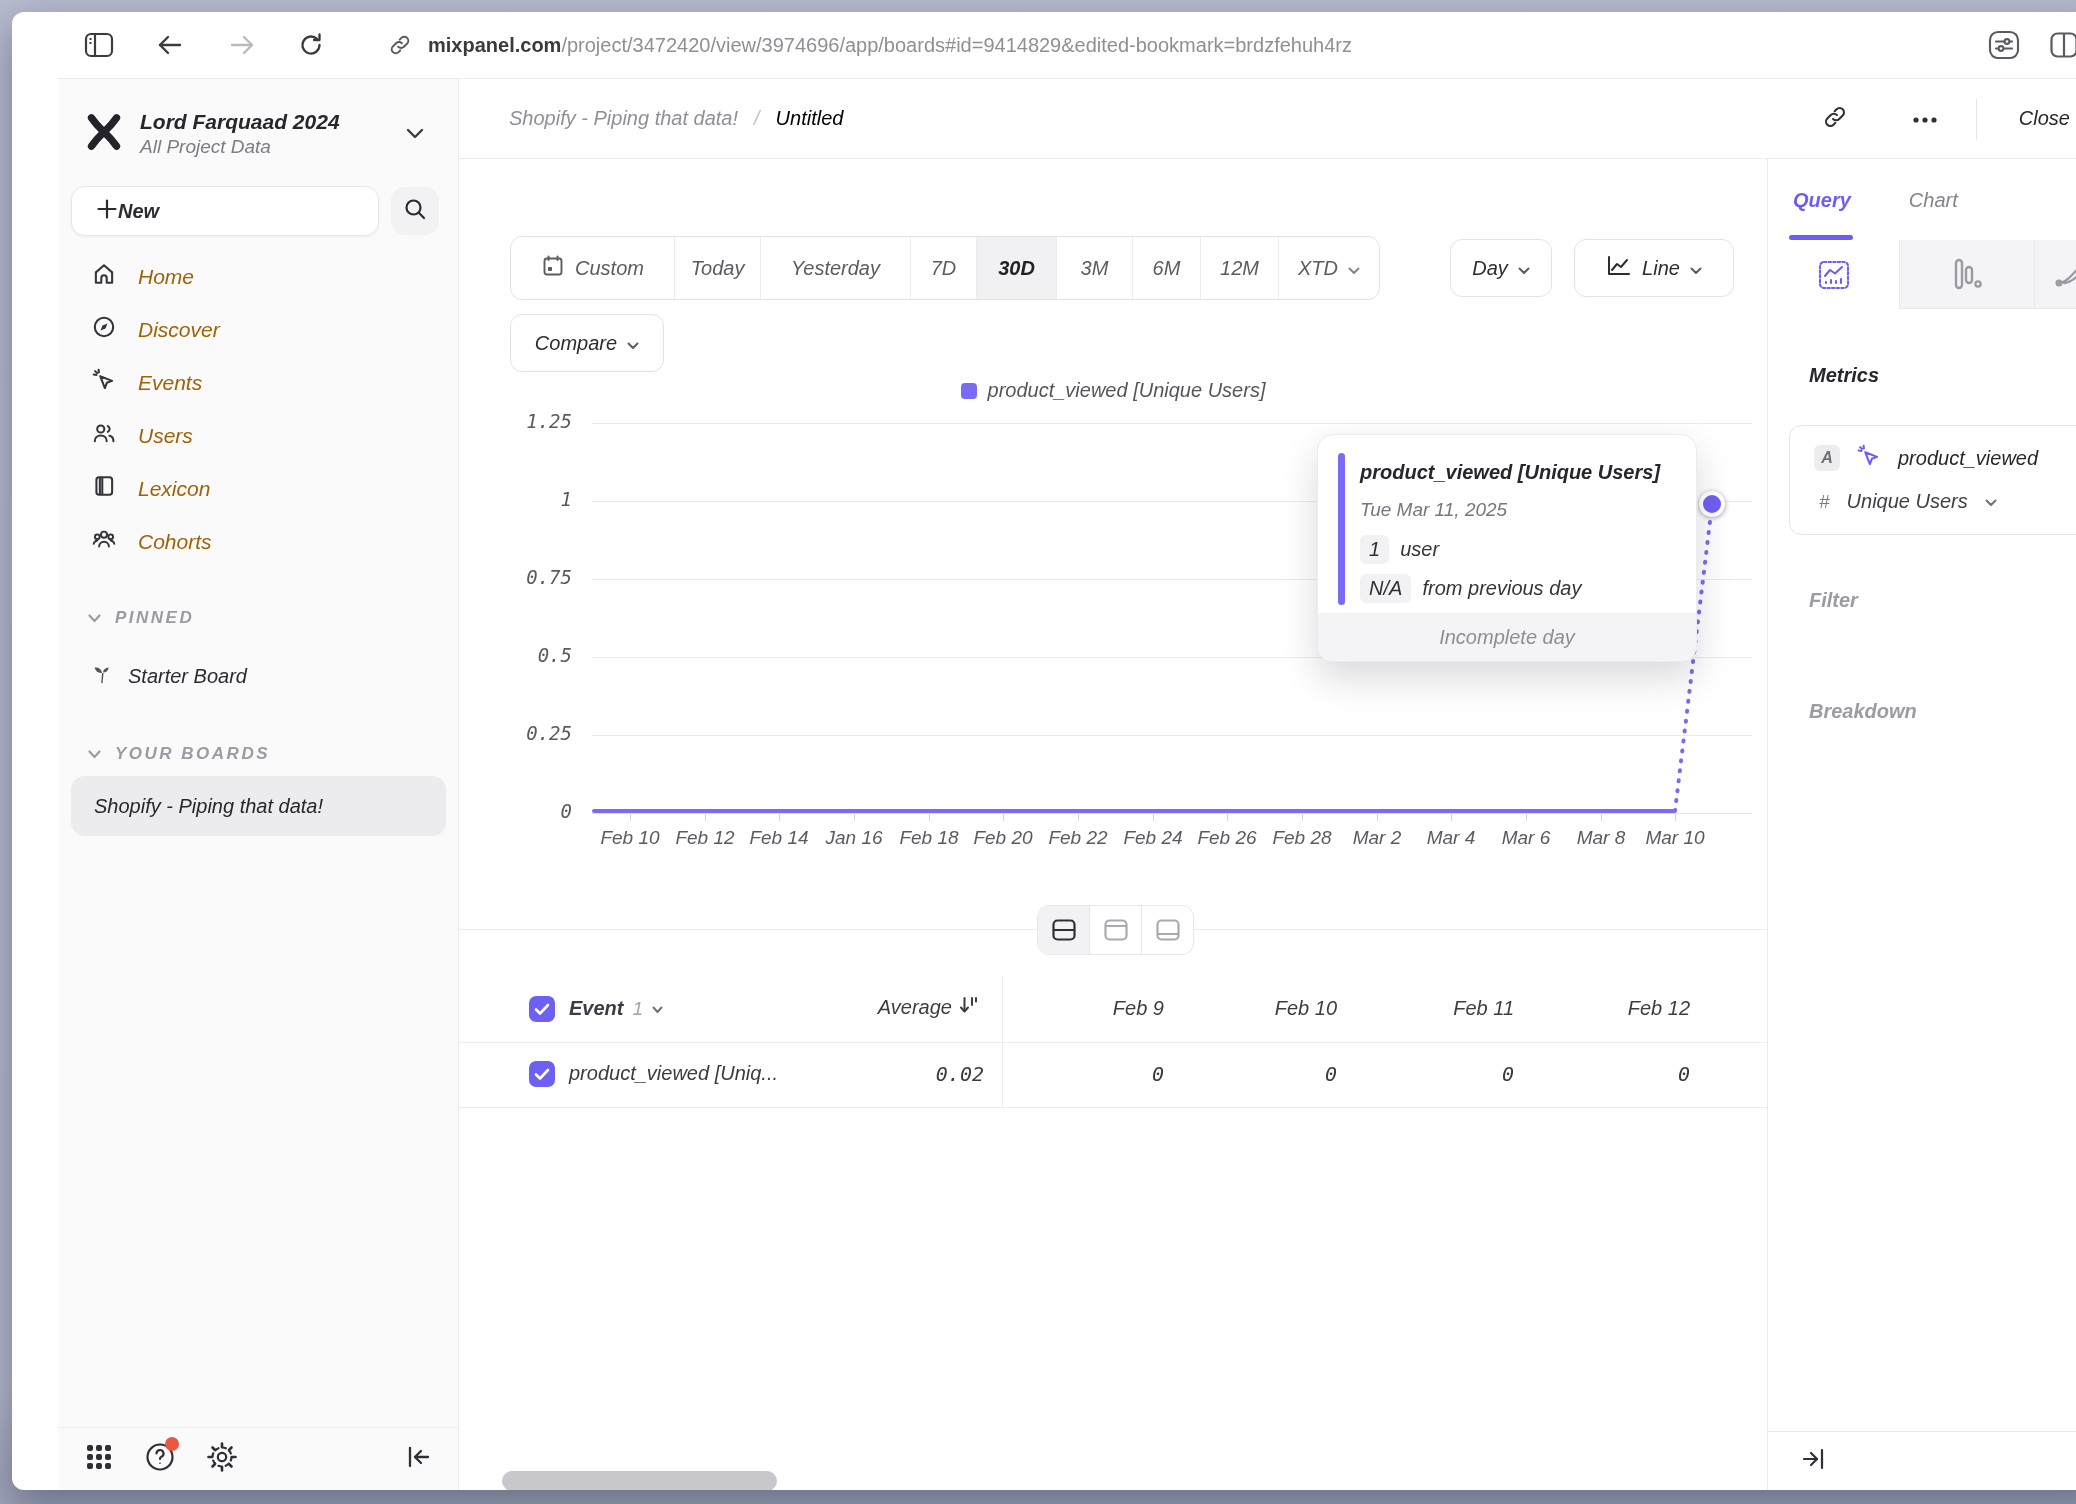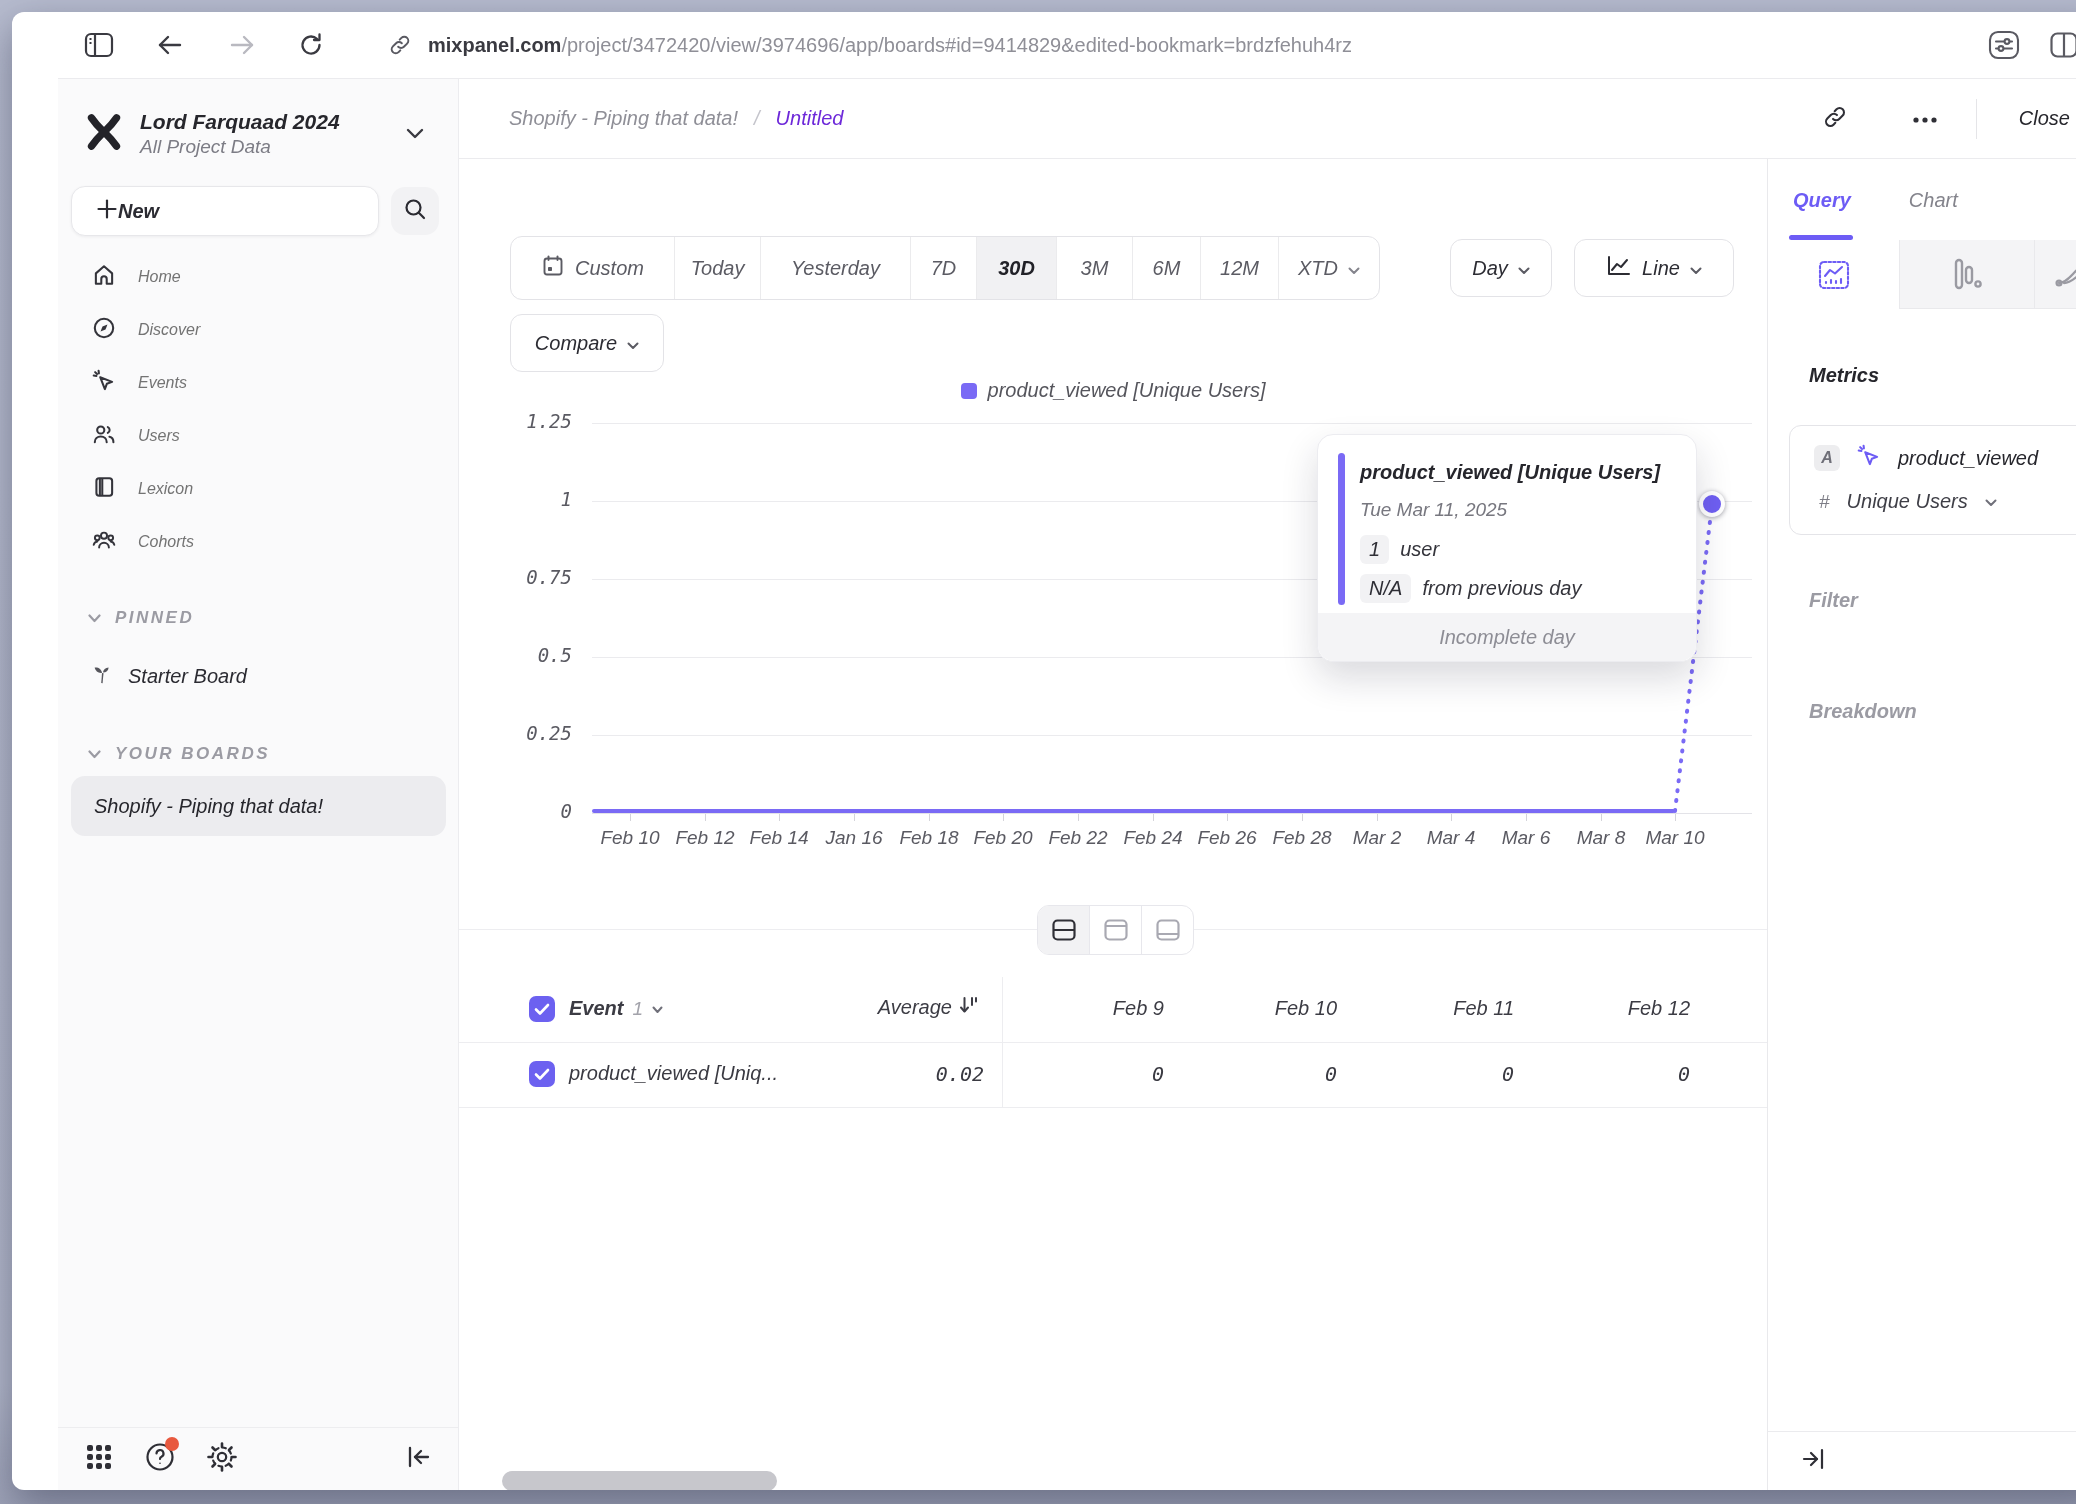--- a/index.html
+++ b/index.html
@@ -30,33 +30,33 @@
   .ws{display:flex;align-items:center;padding:30px 20px 0 26px;}
   .ws-name{font-size:21px;font-weight:700;color:#26262c;line-height:1.2;}
   .ws-sub{font-size:19px;color:#7c7c85;margin-top:2px;}
   .newrow{display:flex;align-items:center;margin:28px 19px 0 13px;}
   .btn-new{flex:1;height:48px;background:#fff;border:1px solid #e7e7ea;border-radius:14px;
            box-shadow:0 1px 3px rgba(20,20,40,.06);display:flex;align-items:center;
            padding-left:24px;font-size:20px;font-weight:600;color:#2b2b32;}
   .btn-search{width:48px;height:48px;margin-left:12px;border-radius:14px;background:#f2f2f4;
               display:flex;align-items:center;justify-content:center;}
   .nav{margin-top:14px;}
-  .nav-item{height:53px;display:flex;align-items:center;gap:21px;padding-left:33px;font-size:16px;color:#737373;}
+  .nav-item{height:53px;display:flex;align-items:center;gap:21px;padding-left:33px;font-size:21px;color:#a16207;}
   .sec{display:flex;align-items:center;gap:14px;padding-left:30px;font-size:17px;font-weight:700;
        letter-spacing:2.5px;color:#9b9ba3;}
   .board-item{height:52px;display:flex;align-items:center;gap:14px;padding-left:32px;font-size:20px;color:#2b2b32;}
   .board-pill{margin:6px 12px 0 13px;height:60px;border-radius:14px;background:#ececef;display:flex;
               align-items:center;padding-left:23px;font-size:20px;color:#26262c;}
   .sfoot{margin-top:auto;border-top:1px solid #ededef;height:62px;display:flex;align-items:center;
          padding:0 26px;gap:30px;}
   
   .crumb{margin-left:50px;display:flex;align-items:center;font-size:20px;white-space:nowrap;}
   .crumb .b1{color:#8f8f97;}
   .crumb .sep{color:#c4c4cb;margin:0 16px;}
-  .crumb .b2{color:#6d28d9;}
+  .crumb .b2{color:#000000;}
   .chead-right{margin-left:auto;display:flex;align-items:center;}
   .vdiv{width:1px;height:40px;background:#e5e5e8;}
   .close-lbl{font-size:20px;color:#26262c;}
   .save-pill{width:30px;height:54px;background:#6c5cf0;border-radius:14px 0 0 14px;margin-left:22px;margin-right:-13px;}
   
   .seg{display:flex;align-items:stretch;border:1px solid #e3e3e7;border-radius:12px;overflow:hidden;
        background:#fff;height:62px;}
   .seg-item{display:flex;align-items:center;justify-content:center;gap:10px;font-size:20px;color:#5b5b63;
             border-right:1px solid #ebebed;}
   .seg-item:last-child{border-right:none;}

